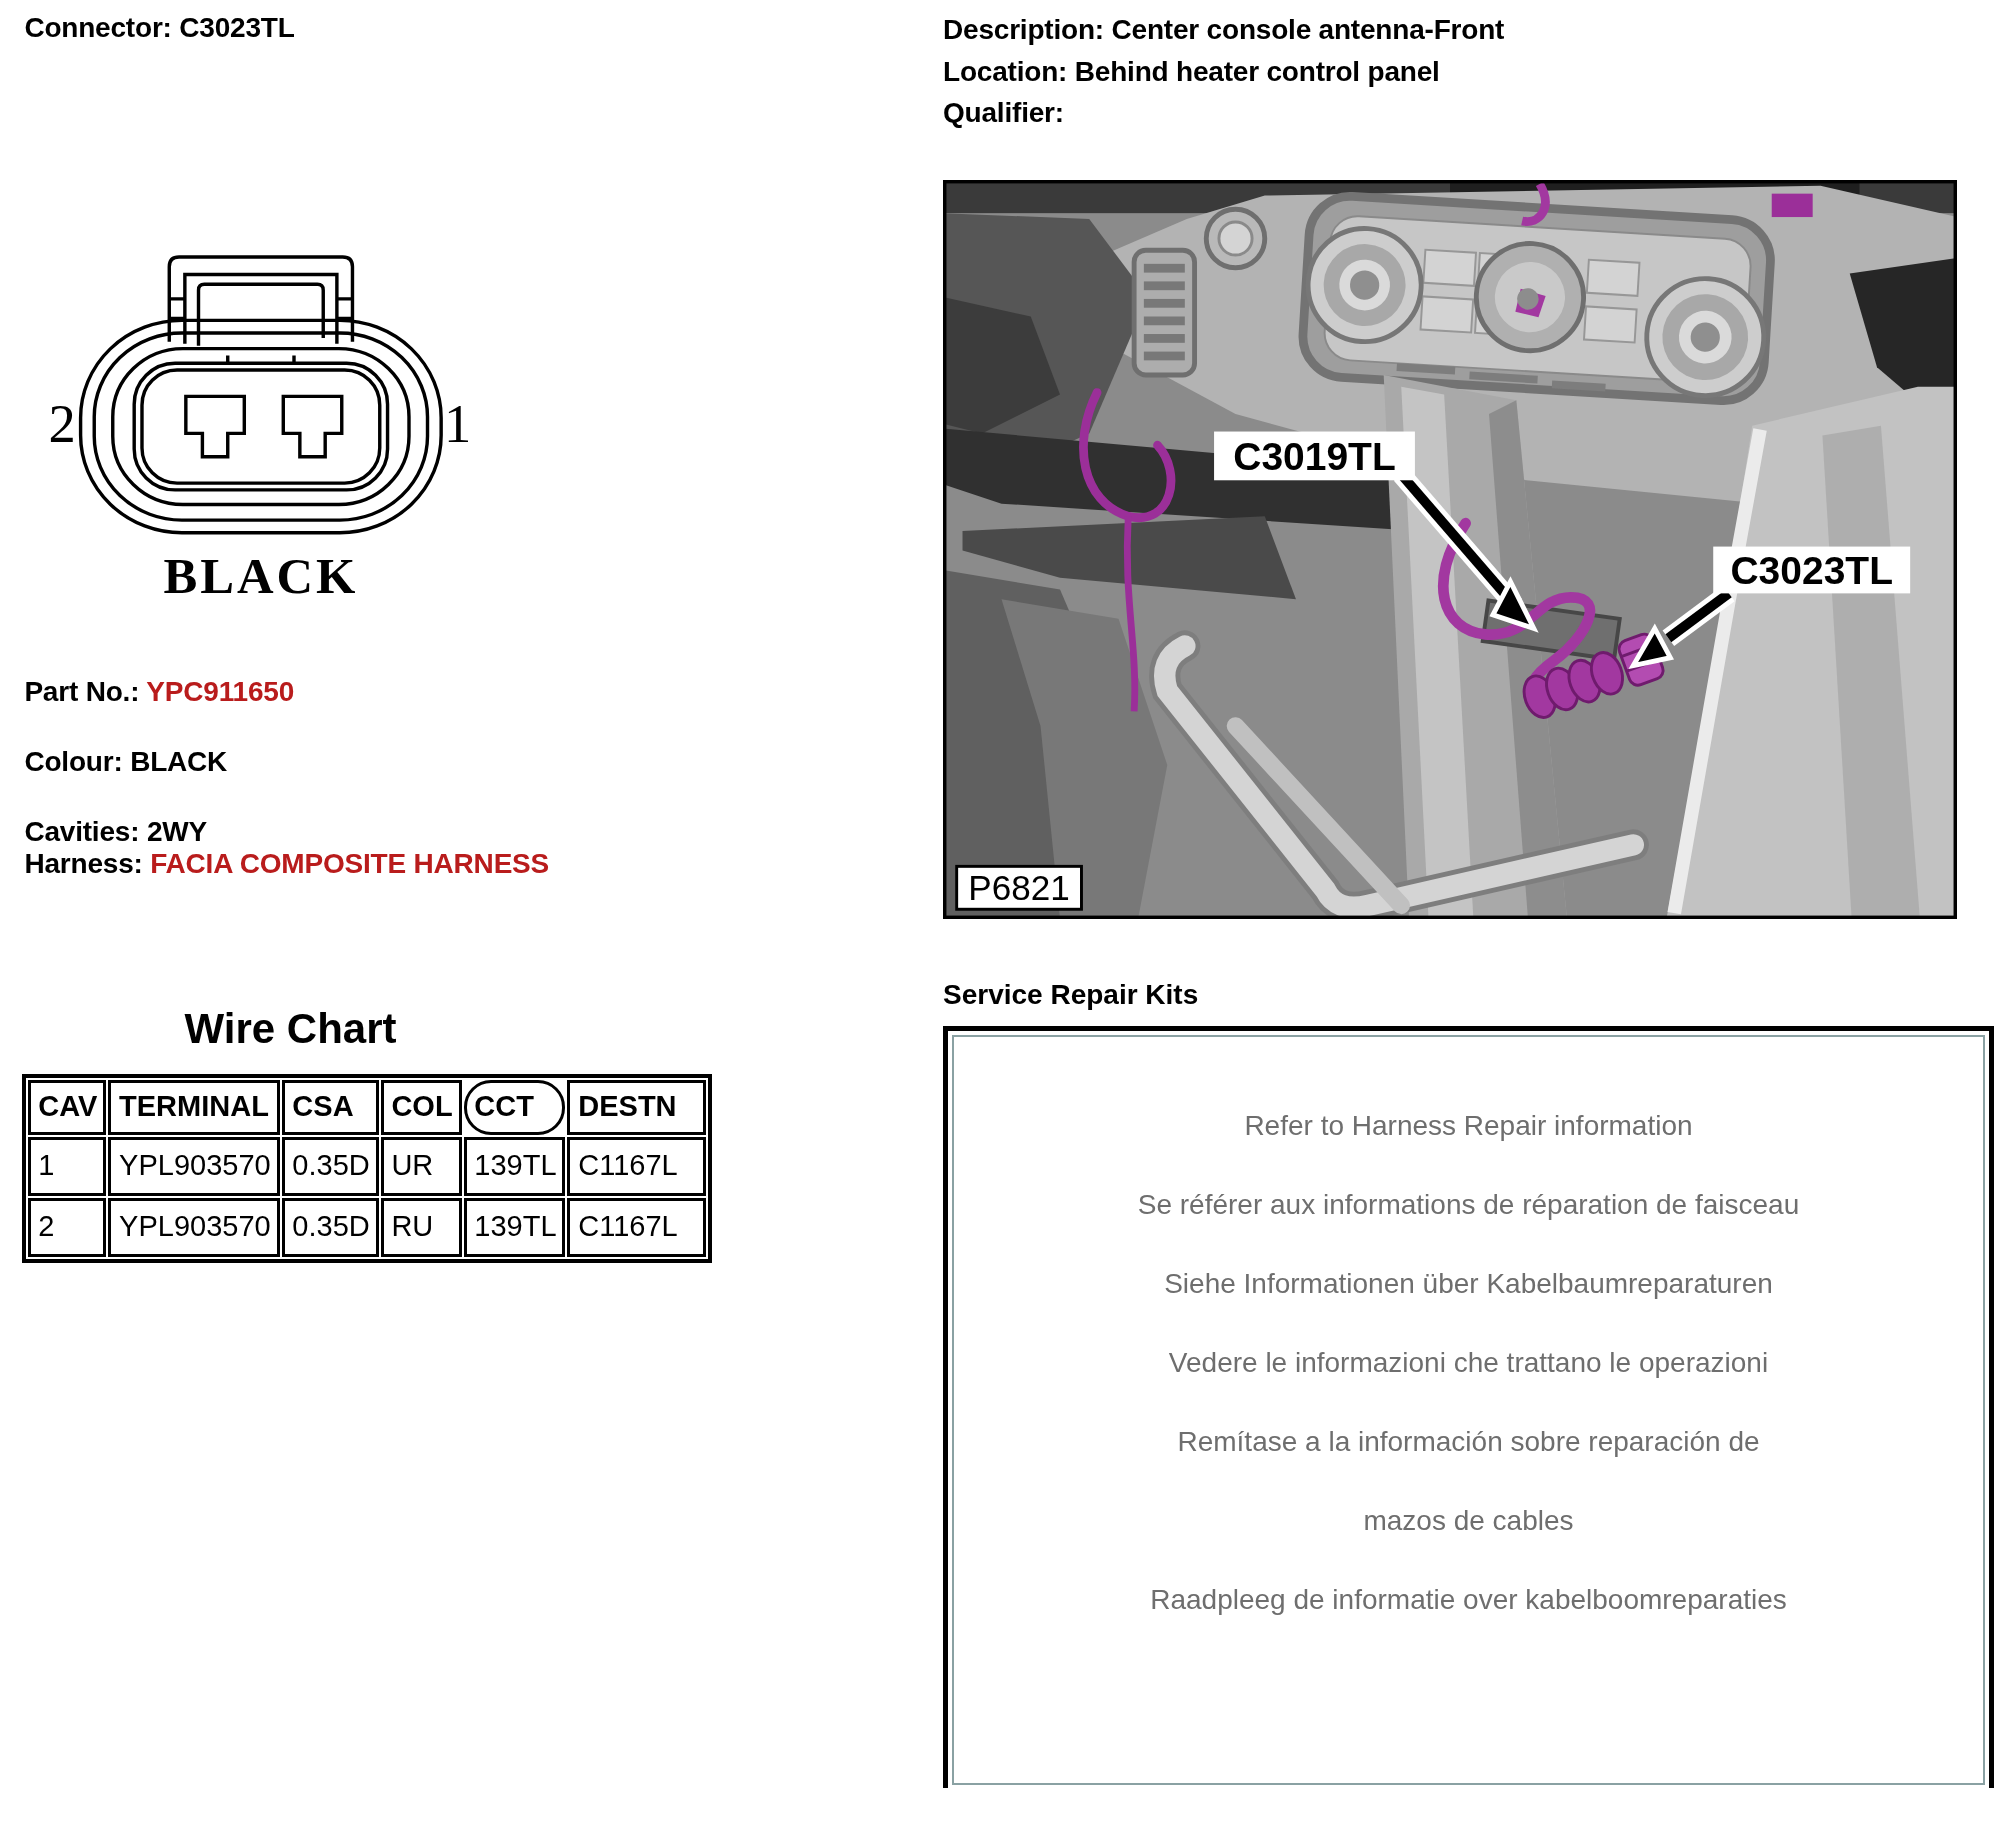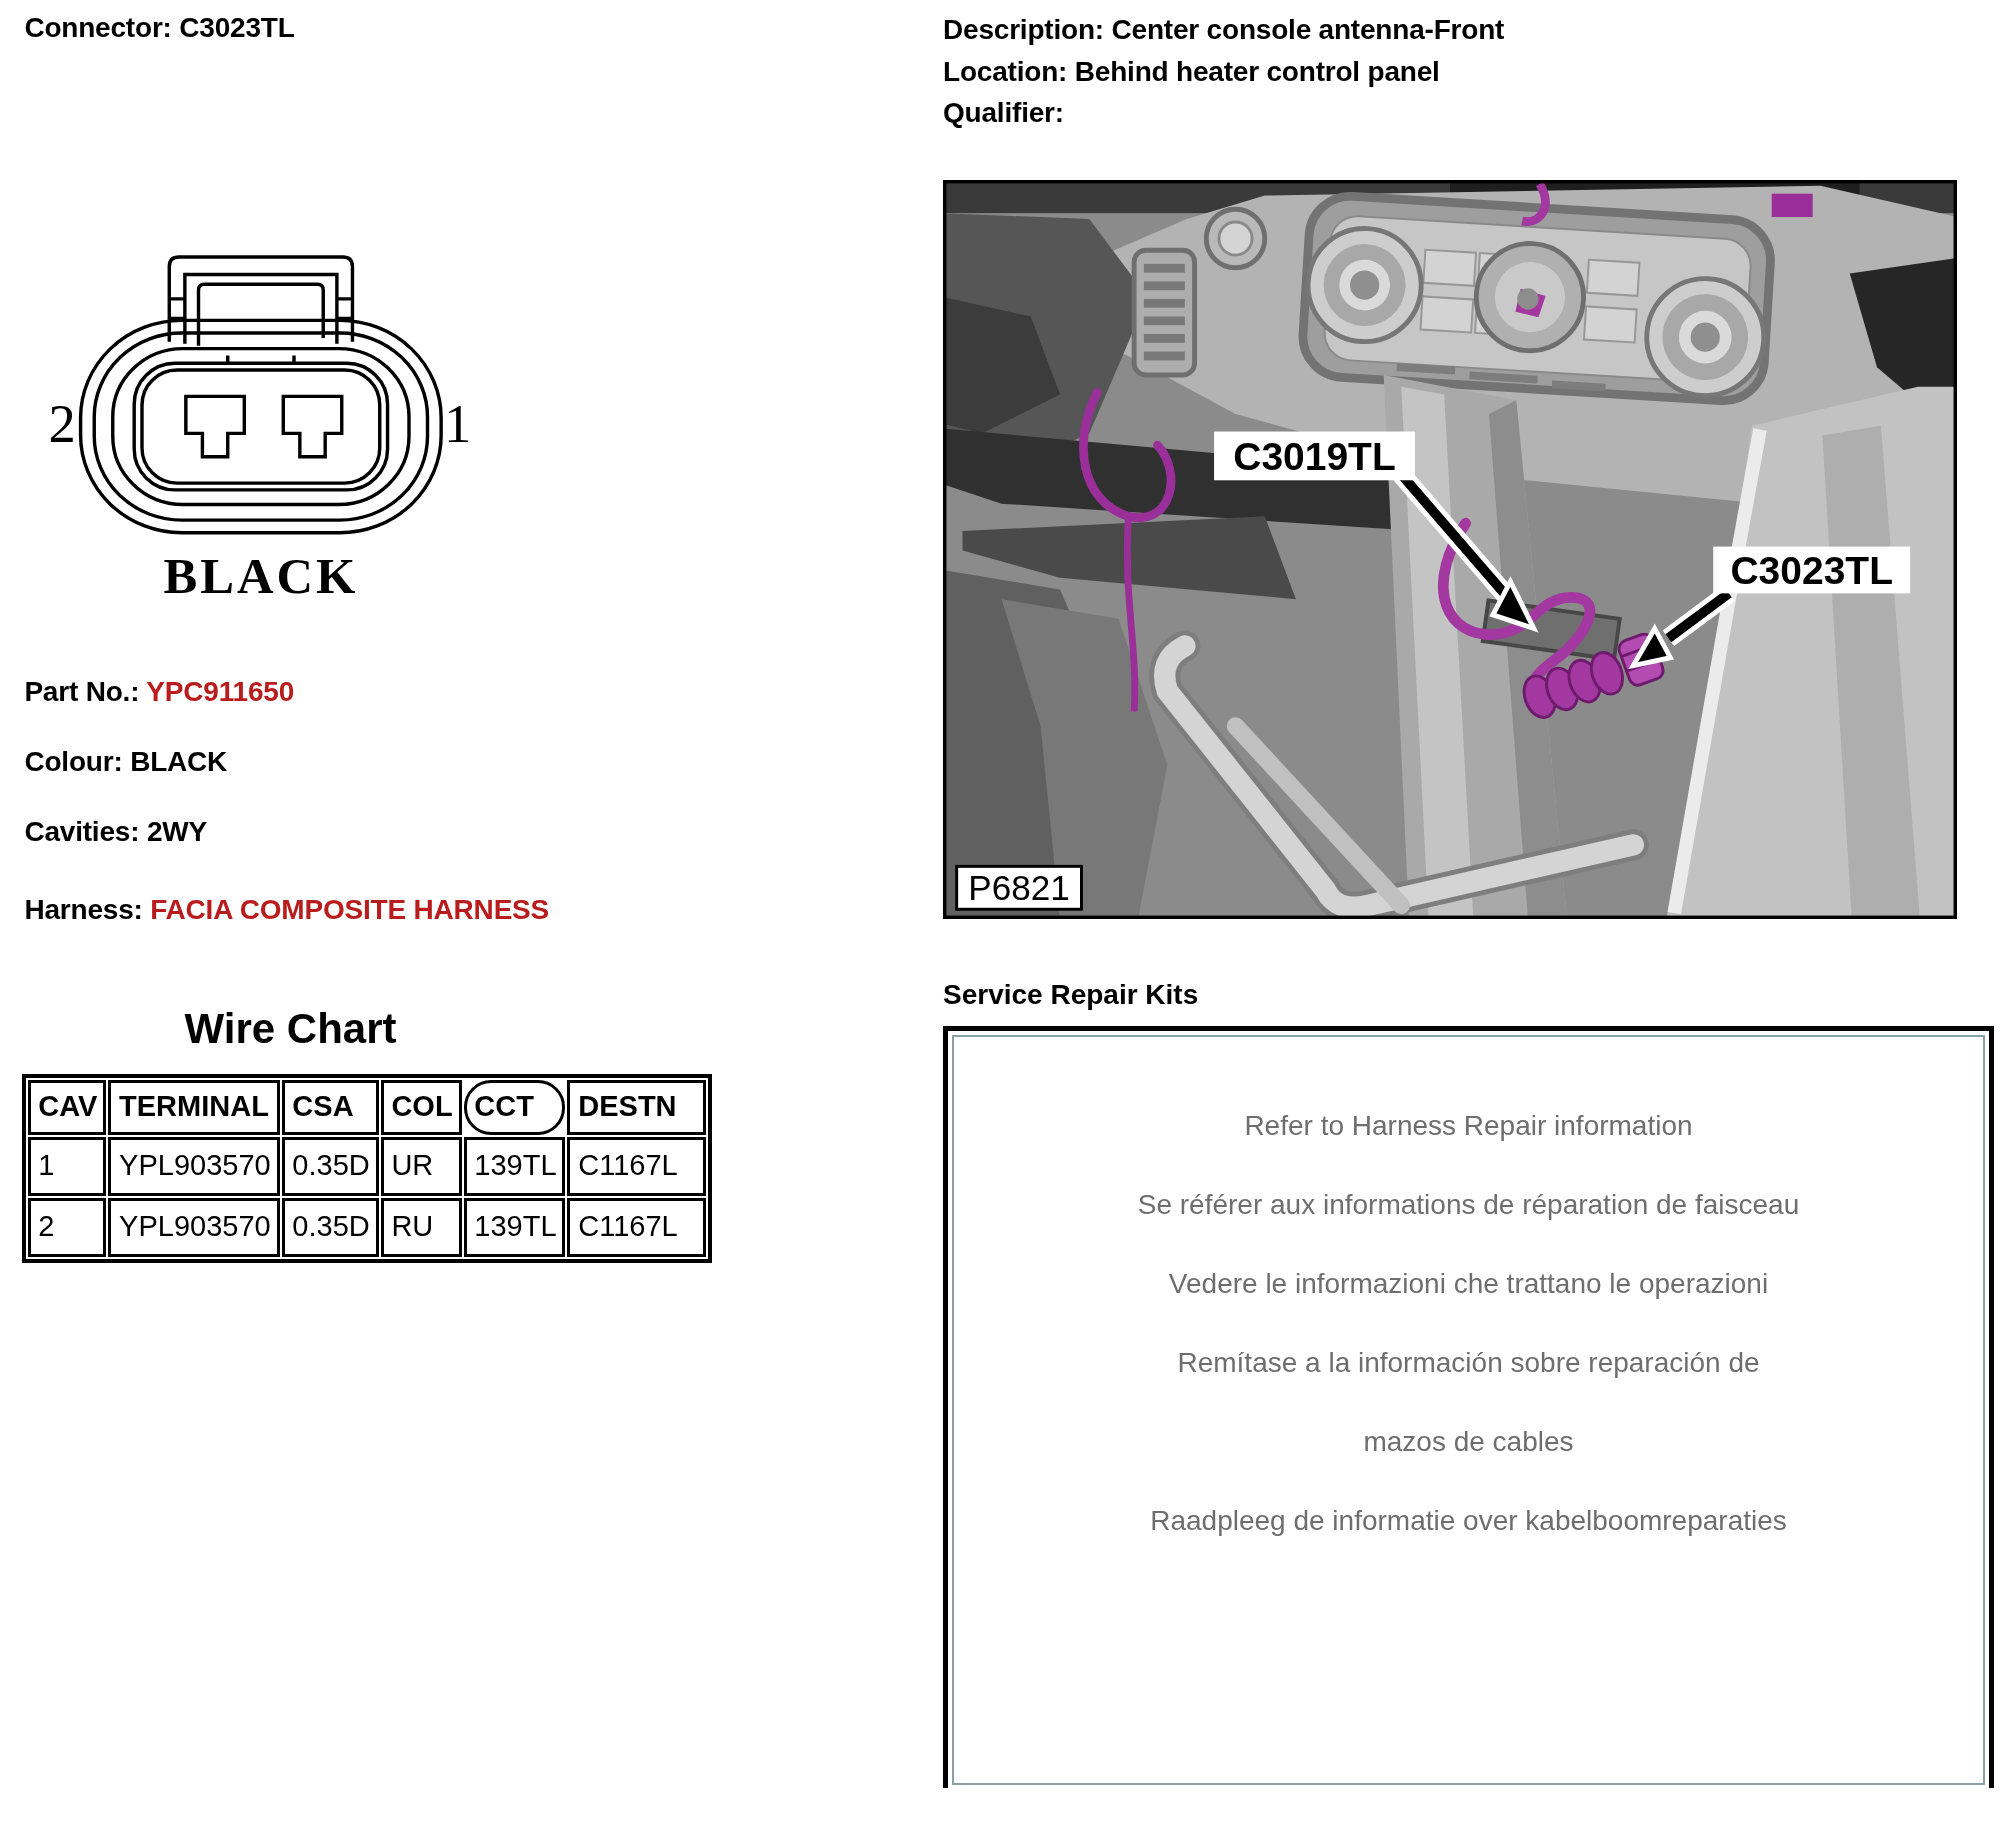--- a/index.html
+++ b/index.html
@@ -64,21 +64,21 @@
     <span class="green">YPC911650</span>
   </div>
   <div class="hline" style="left:24.4px;top:746px;">
     <span>Colour:</span>
     <span>BLACK</span>
   </div>
   <div class="hline" style="left:24.4px;top:816px;">
     <span>Cavities:</span>
     <span>2WY</span>
   </div>
-  <div class="hline" style="left:24.4px;top:894px;">
+  <div class="hline" style="left:24.4px;top:848px;">
     <span>Harness:</span>
     <span class="green">FACIA COMPOSITE HARNESS</span>
   </div>
 
   <div class="wc-title">Wire Chart</div>
   <table class="wire">
     <thead>
       <tr>
         <th class="col-cav">CAV</th>
         <th class="col-terminal">TERMINAL</th>
@@ -238,20 +238,21 @@
     </g>
     <rect x="0" y="0" width="1040" height="758" fill="none" stroke="#000" stroke-width="7"></rect>
   </svg>
 
   <div class="srk-title">Service Repair Kits</div>
   <div class="srk-box">
     <div class="srk-inner">
       <div class="srk-lines">
         <div class="srk-line">Refer to Harness Repair information</div>
         <div class="srk-line">Se référer aux informations de réparation de faisceau</div>
+        <div class="srk-line">Siehe Informationen über Kabelbaumreparaturen</div>
         <div class="srk-line">Vedere le informazioni che trattano le operazioni</div>
         <div class="srk-line">Remítase a la información sobre reparación de</div>
         <div class="srk-line">mazos de cables</div>
         <div class="srk-line">Raadpleeg de informatie over kabelboomreparaties</div>
       </div>
     </div>
   </div>
 
 </div>
 

